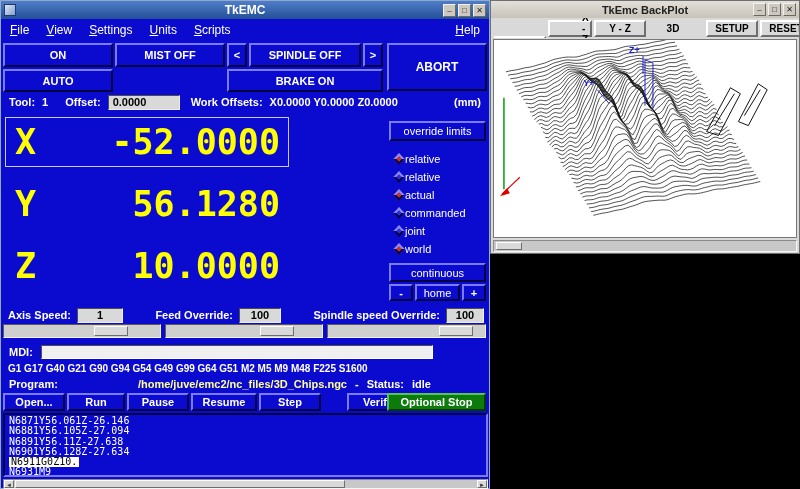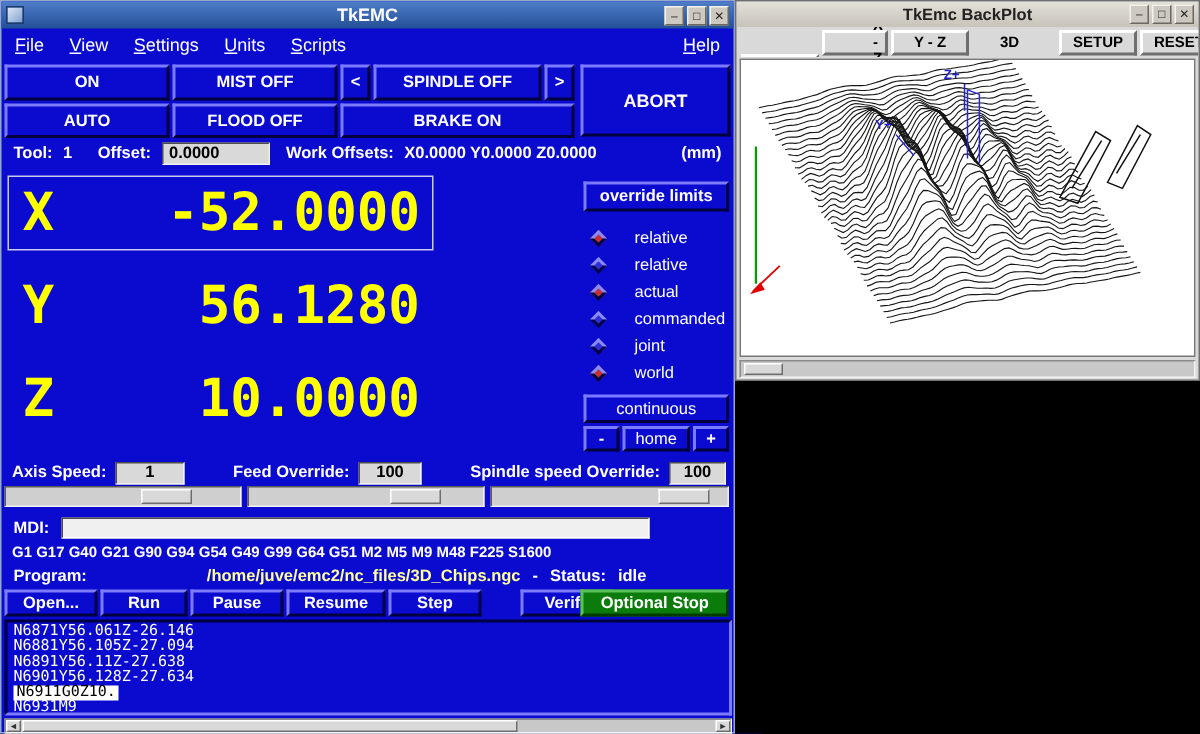--- a/index.html
+++ b/index.html
@@ -41,21 +41,21 @@
 
   .dro-row { position:absolute; left:5px; width:282px; height:50px; display:flex;
     align-items:center; color:#ffff00; font-family:"DejaVu Sans Mono",monospace;
     font-weight:bold; font-size:35px; }
   .dro-box { left:4px; width:284px; border:1px solid #c9c9ef; }
   .dro-letter { padding-left:9px; }
   .dro-value { flex:1; text-align:right; padding-right:8px; }
 
   .panel-btn { left:388px; width:97px; }
   .radio-row { position:absolute; left:394px; width:92px; height:17px; display:flex;
-    align-items:center; gap:20px; color:#fff; font-size:11px; }
+    align-items:center; gap:2px; color:#fff; font-size:11px; }
   .diamond { width:8px; height:8px; transform:rotate(45deg); background:#2e2ed8;
     border:2px solid; border-color:#8a8aff #000048 #000048 #8a8aff; flex:0 0 auto; }
   .diamond.sel { background:#c43030; }
 
   .ovr-row { position:absolute; top:306px; left:7px; right:5px; height:16px;
     display:flex; align-items:center; justify-content:space-between; color:#fff;
     font-size:11px; font-weight:bold; white-space:nowrap; }
   .ovr-grp { display:flex; align-items:center; gap:6px; }
   .ovr-entry { height:15px; justify-content:center; }
 
@@ -137,21 +137,20 @@
     <span class="menu-item menu-help">Help</span>
   </div>
 
   <div class="bbtn" style="left:2px;top:42px;width:110px;height:24px;">ON</div>
   <div class="bbtn" style="left:114px;top:42px;width:110px;height:24px;">MIST OFF</div>
   <div class="bbtn" style="left:226px;top:42px;width:20px;height:24px;">&lt;</div>
   <div class="bbtn" style="left:248px;top:42px;width:112px;height:24px;">SPINDLE OFF</div>
   <div class="bbtn" style="left:362px;top:42px;width:20px;height:24px;">&gt;</div>
   <div class="bbtn" style="left:386px;top:42px;width:100px;height:48px;font-size:12px;">ABORT</div>
   <div class="bbtn" style="left:2px;top:68px;width:110px;height:23px;">AUTO</div>
-  <div class="bbtn" style="left:114px;top:68px;width:110px;height:23px;">FLOOD OFF</div>
   <div class="bbtn" style="left:226px;top:68px;width:156px;height:23px;">BRAKE ON</div>
 
   <div class="toolrow">
     <span>Tool:</span>
     <span>1</span>
     <span style="margin-left:10px;">Offset:</span>
     <span class="entry offset-entry">0.0000</span>
     <span style="margin-left:4px;">Work Offsets:</span>
     <span>X0.0000 Y0.0000 Z0.0000</span>
     <span class="units-lbl">(mm)</span>
@@ -163,21 +162,21 @@
   </div>
   <div class="dro-row" style="top:178px;">
     <span class="dro-letter">Y</span>
     <span class="dro-value">56.1280</span>
   </div>
   <div class="dro-row" style="top:240px;">
     <span class="dro-letter">Z</span>
     <span class="dro-value">10.0000</span>
   </div>
 
-  <div class="bbtn panel-btn" style="top:120px;height:20px;font-weight:bold;">override limits</div>
+  <div class="bbtn panel-btn" style="top:120px;height:20px;font-weight:normal;">override limits</div>
 
   <div class="radio-row" style="top:149px;">
     <span class="diamond sel"></span>
     <span>relative</span>
   </div>
   <div class="radio-row" style="top:167px;">
     <span class="diamond"></span>
     <span>relative</span>
   </div>
   <div class="radio-row" style="top:185px;">

